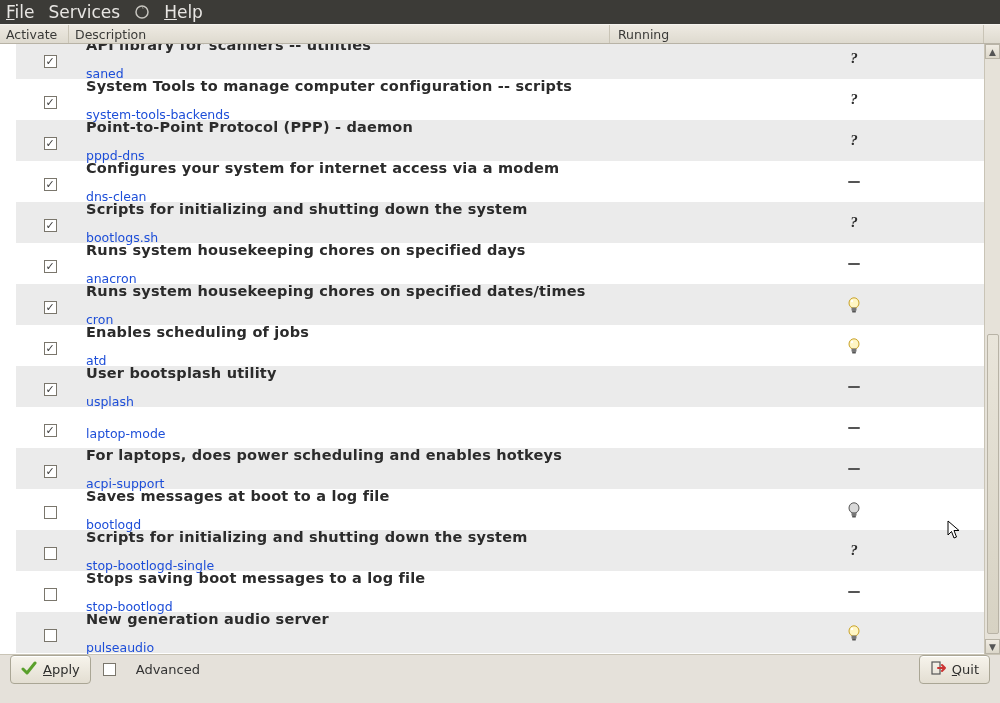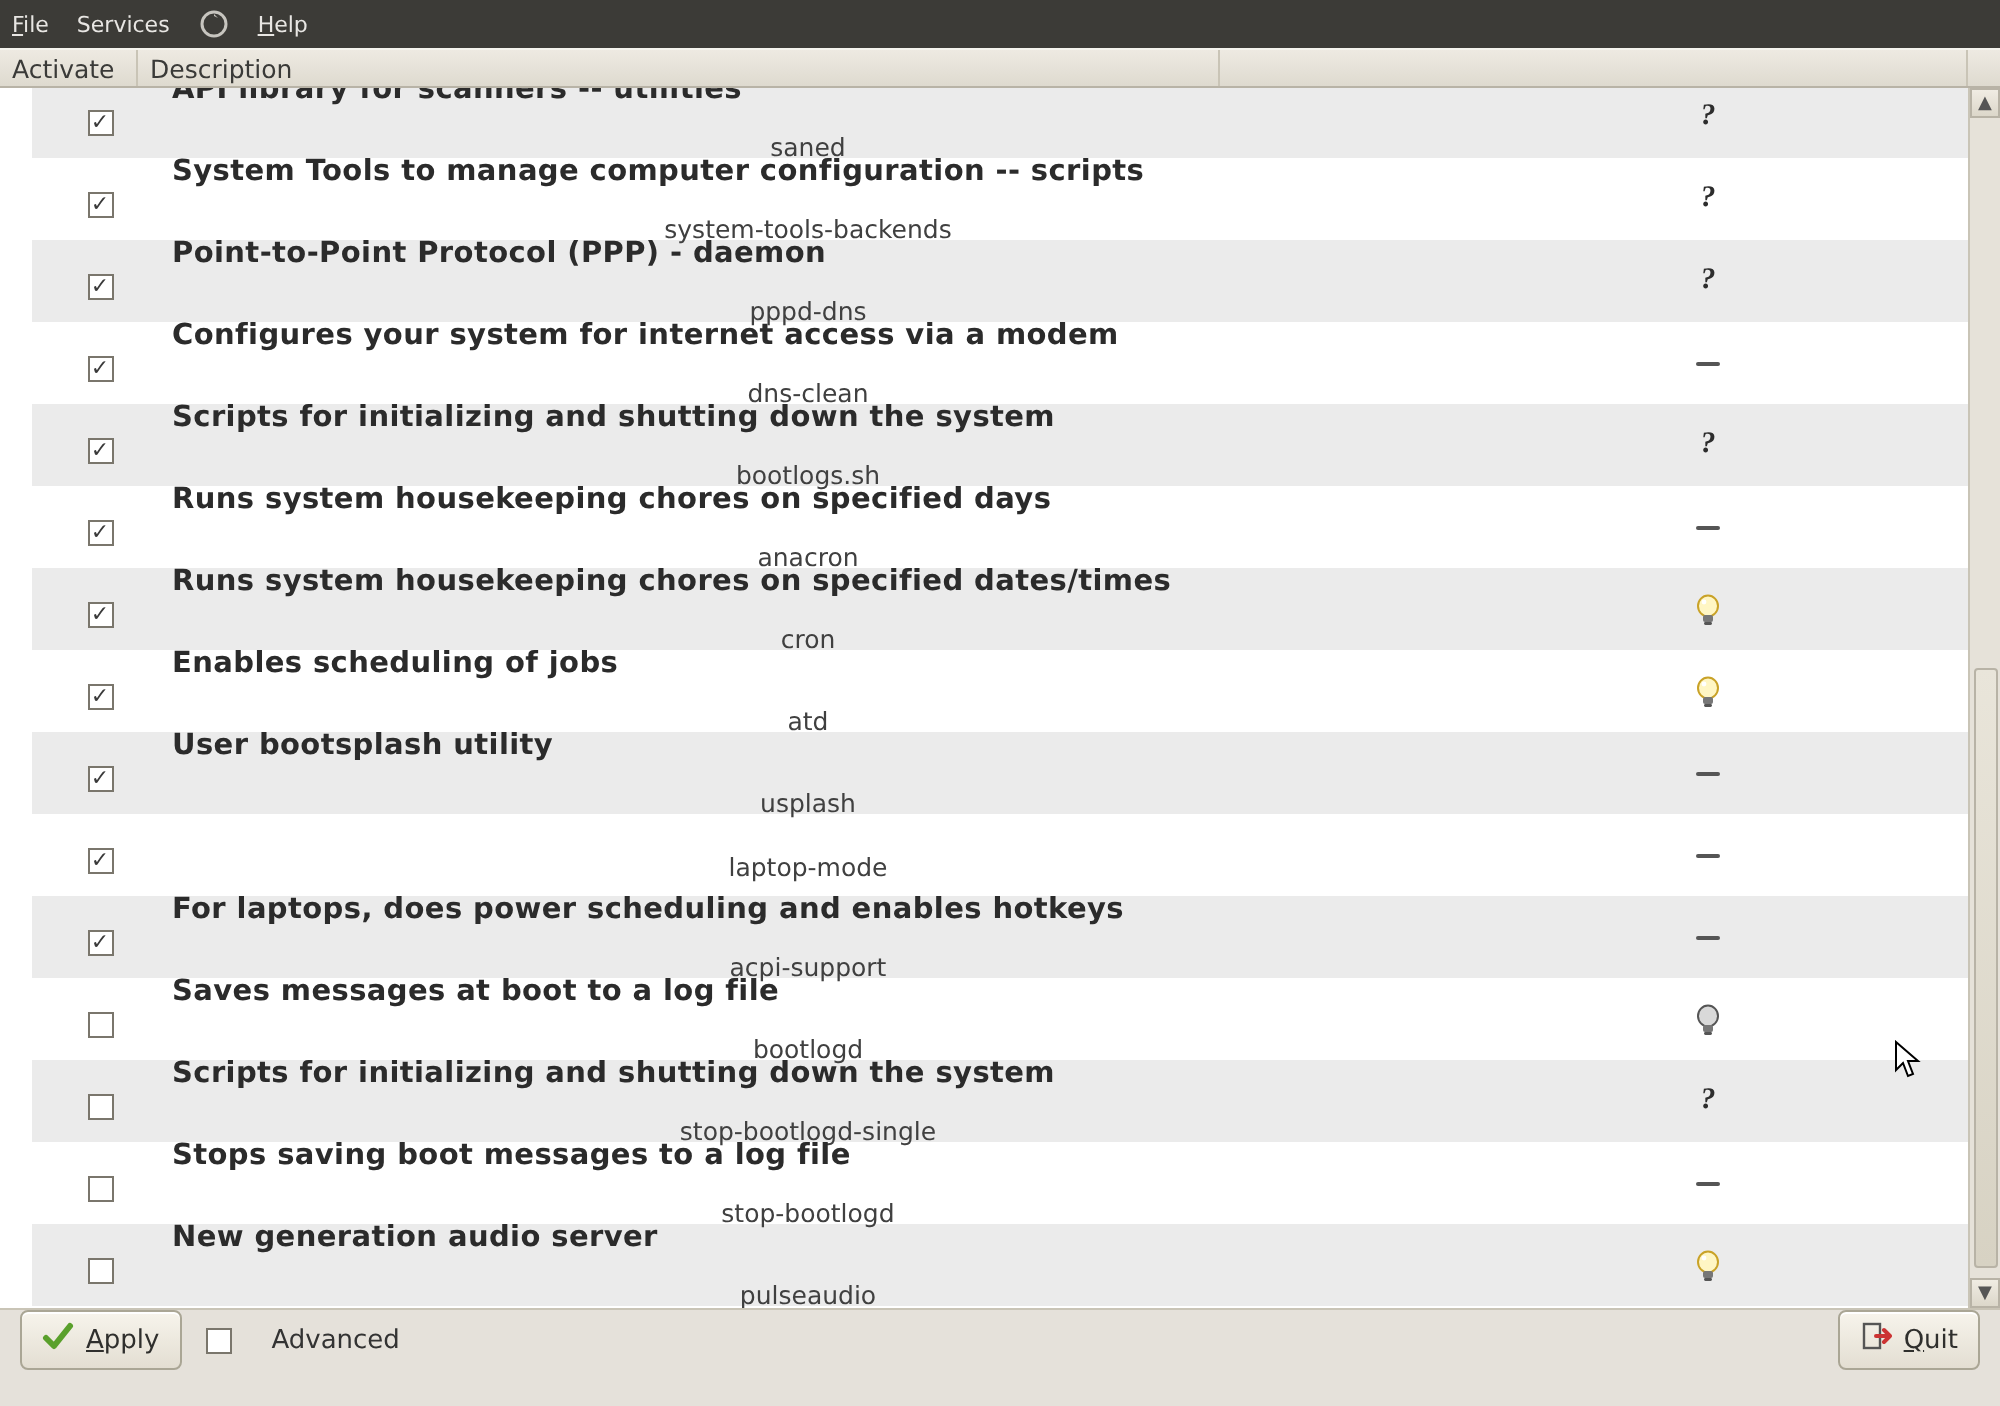--- a/index.html
+++ b/index.html
@@ -7,21 +7,21 @@
     margin: 0; padding: 0; width: 1000px; height: 703px;
     font-family: "DejaVu Sans", "Liberation Sans", Arial, sans-serif;
     font-size: 13px; background: #e5e1da; color: #222;
     overflow: hidden;
   }
   
   .menubar {
     background: #3c3b37; color: #e8e6e3; height: 24px;
     display: flex; align-items: center; padding: 0 6px; gap: 14px;
   }
-  .menu-item { cursor: default; font-size: 11px; }
+  .menu-item { cursor: default; font-size: 17px; }
   .menu-item .ul { text-decoration: underline; }
   .menubar .gap-icon { width: 16px; height: 16px; display:inline-flex; align-items:center; justify-content:center; }
   
   .header-bar {
     background: linear-gradient(#eeeae2, #dedacf);
     border-top: 1px solid #f5f3ee;
     border-bottom: 1px solid #b8b3a6;
     height: 20px; display: flex; align-items: center;
     font-size: 12.5px; color: #3a3a38;
   }
@@ -52,21 +52,21 @@
     width: 68px; display:flex; justify-content:center; align-items:flex-start;
     padding-top: 6px;
   }
   .row .cell-desc {
     width: 640px; padding: 3px 2px 2px 2px; line-height: 1.15;
   }
   .row .cell-running {
     flex: 1; display:flex; justify-content:center; align-items:center;
   }
   .desc-title { font-weight: bold; font-size: 14.5px; color: #2b2b2b; letter-spacing: 0.2px; }
-  .desc-sub { font-size: 12.5px; color: #404040; margin-top: 13px; text-align: center; }
+  .desc-sub { font-size: 12.5px; color: #1d4ed8; margin-top: 13px; }
   
   .chk {
     width: 13px; height: 13px; border: 1px solid #7a766c; background: #fff;
     display:inline-flex; align-items:center; justify-content:center;
     font-size: 11px; line-height: 1;
   }
   .chk.checked::after { content: "✓"; color: #3a3a3a; font-weight: bold; transform: translateY(-0.5px); }
   
   .icon { width: 18px; height:18px; display:inline-flex; align-items:center; justify-content:center; }
   .icon-q { font-weight: bold; font-style: italic; font-family: Georgia, serif; font-size: 15px; color: #2d2d2d; }
@@ -131,20 +131,21 @@
   <span class="menu-item">
     <span class="ul">H</span><span>elp</span>
   </span>
 </div>
 
 <div class="header-bar">
   <div class="header-cell hc-activate">Activate</div>
   <div class="header-sep"></div>
   <div class="header-cell hc-desc">Description</div>
   <div class="header-sep"></div>
+  <div class="header-cell hc-running">Running</div>
   <div style="flex:1"></div>
   <div class="header-sep"></div>
   <div class="header-cell hc-scroll"></div>
 </div>
 
 <div class="list-wrap">
   <div class="list">
     <div class="rows" id="rows">
         <div class="row alt">
     <div class="cell-activate">

